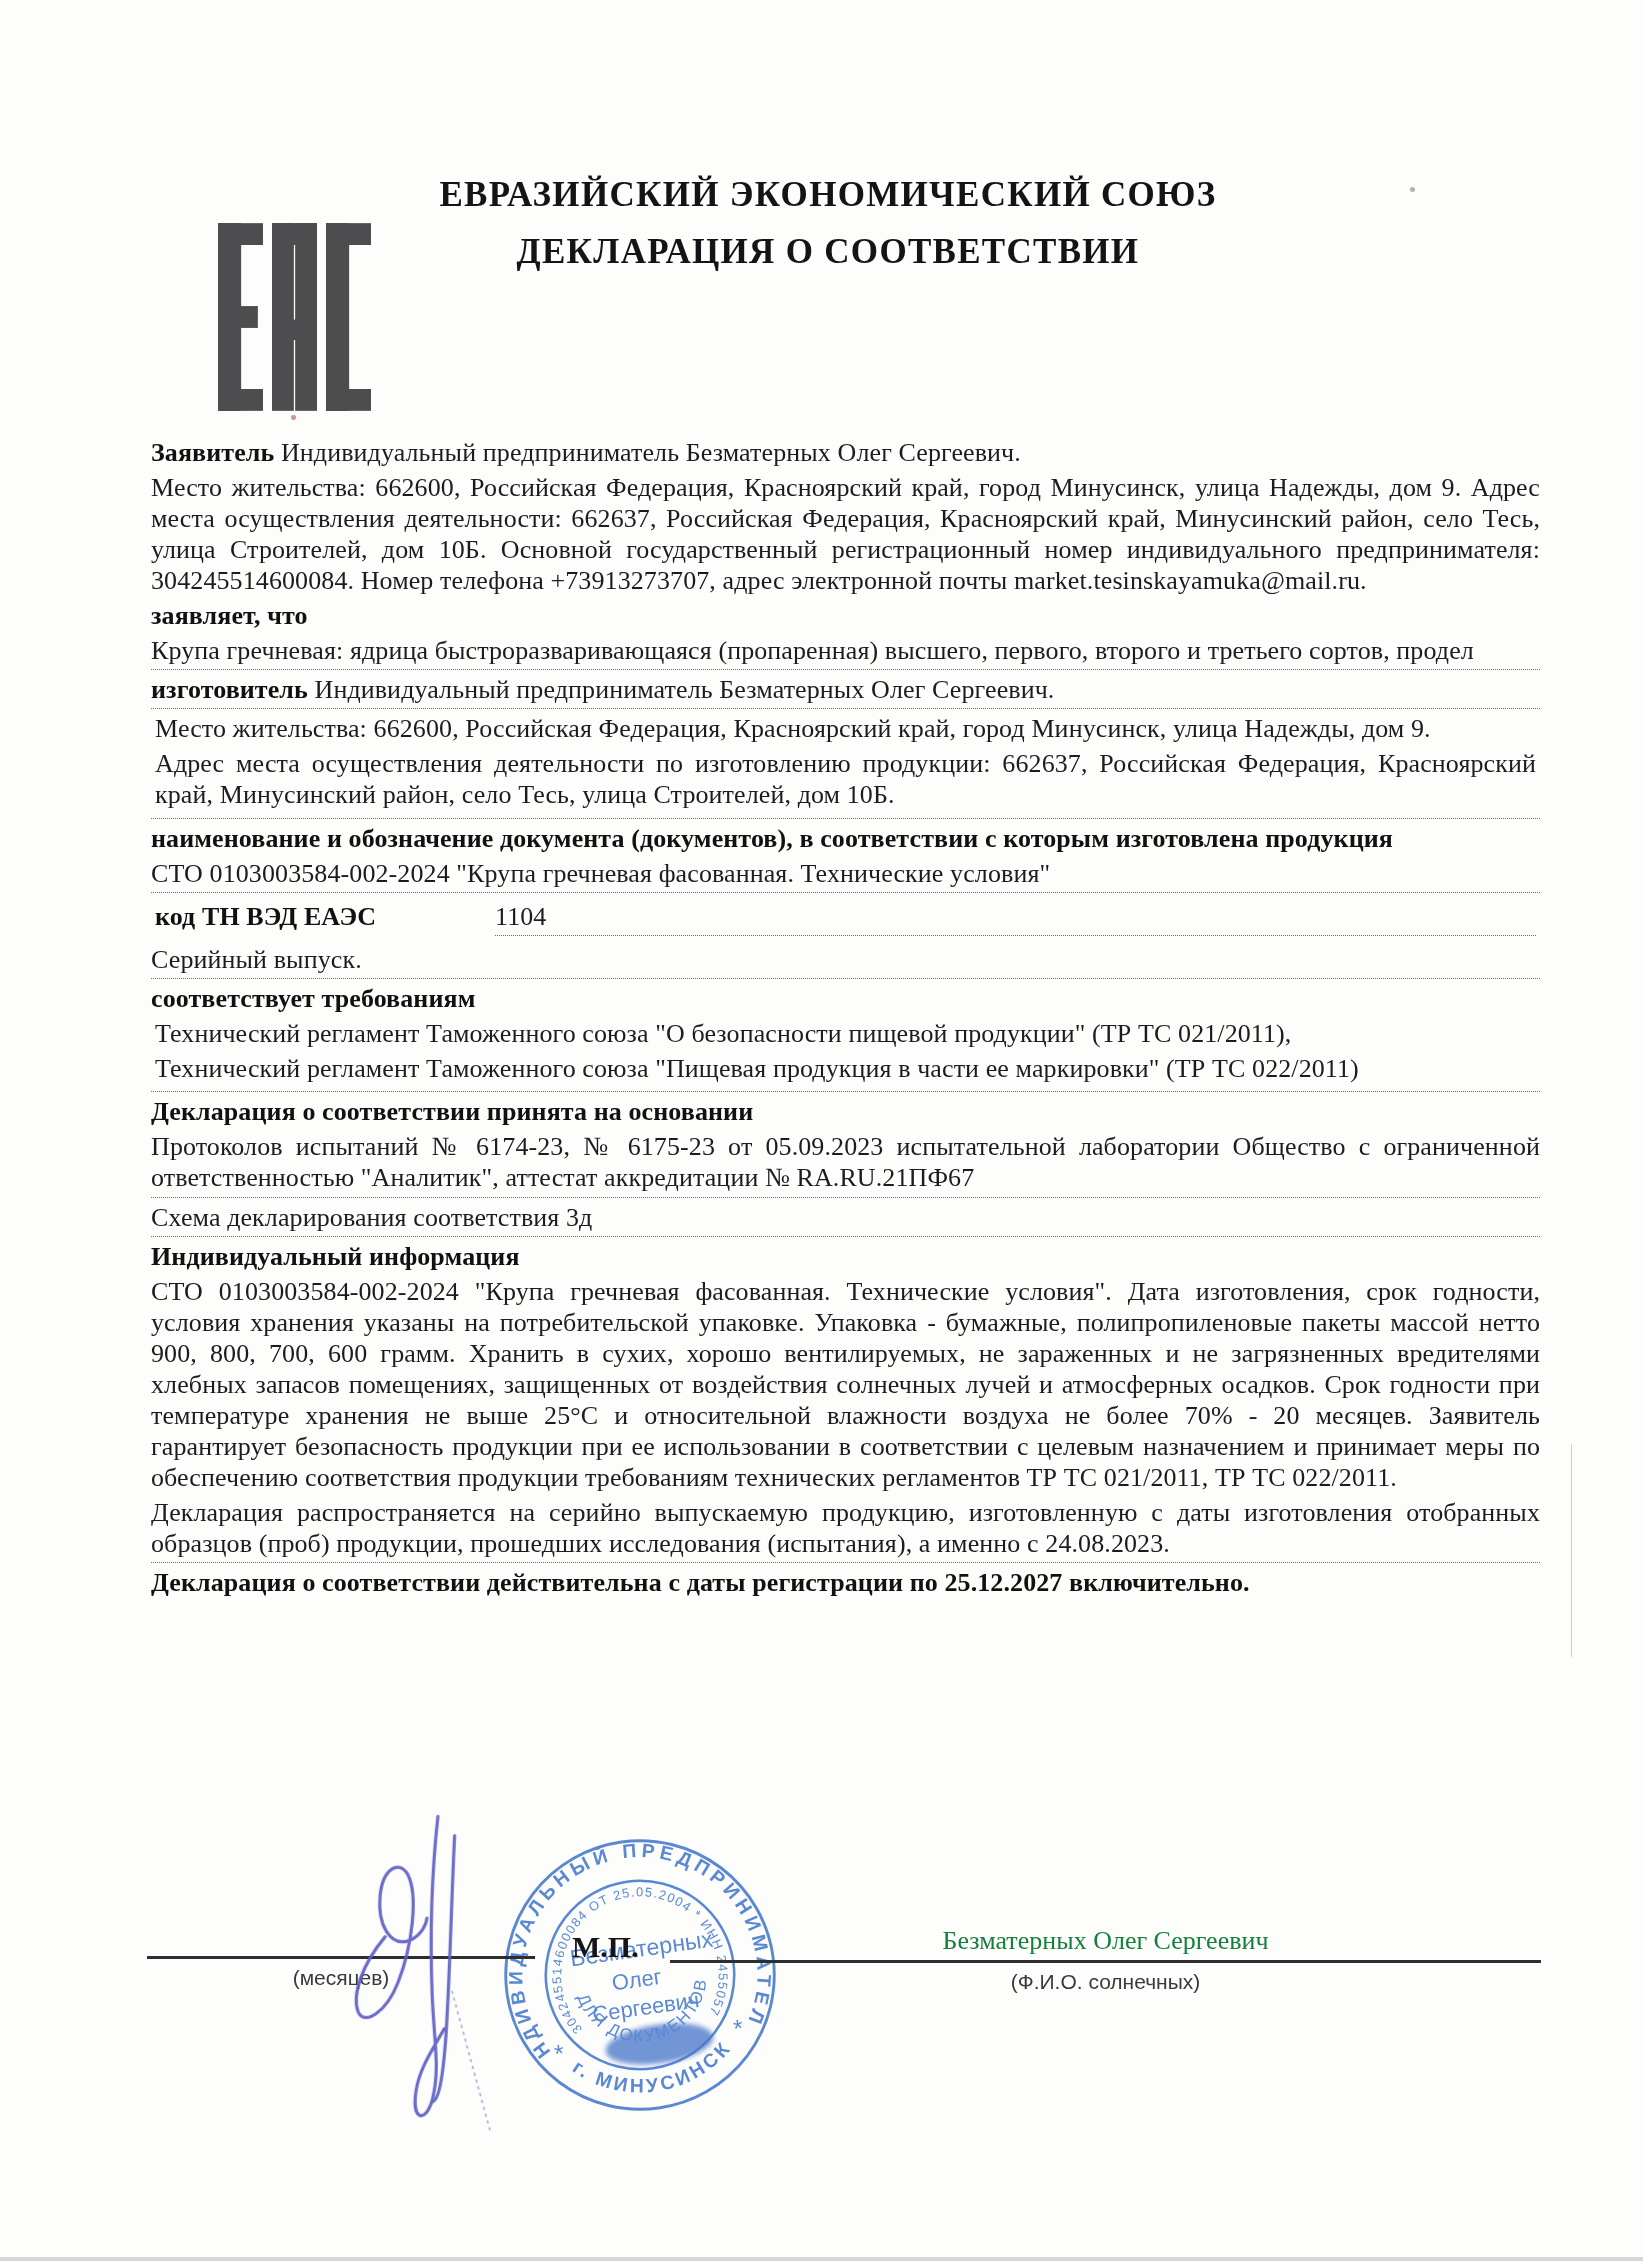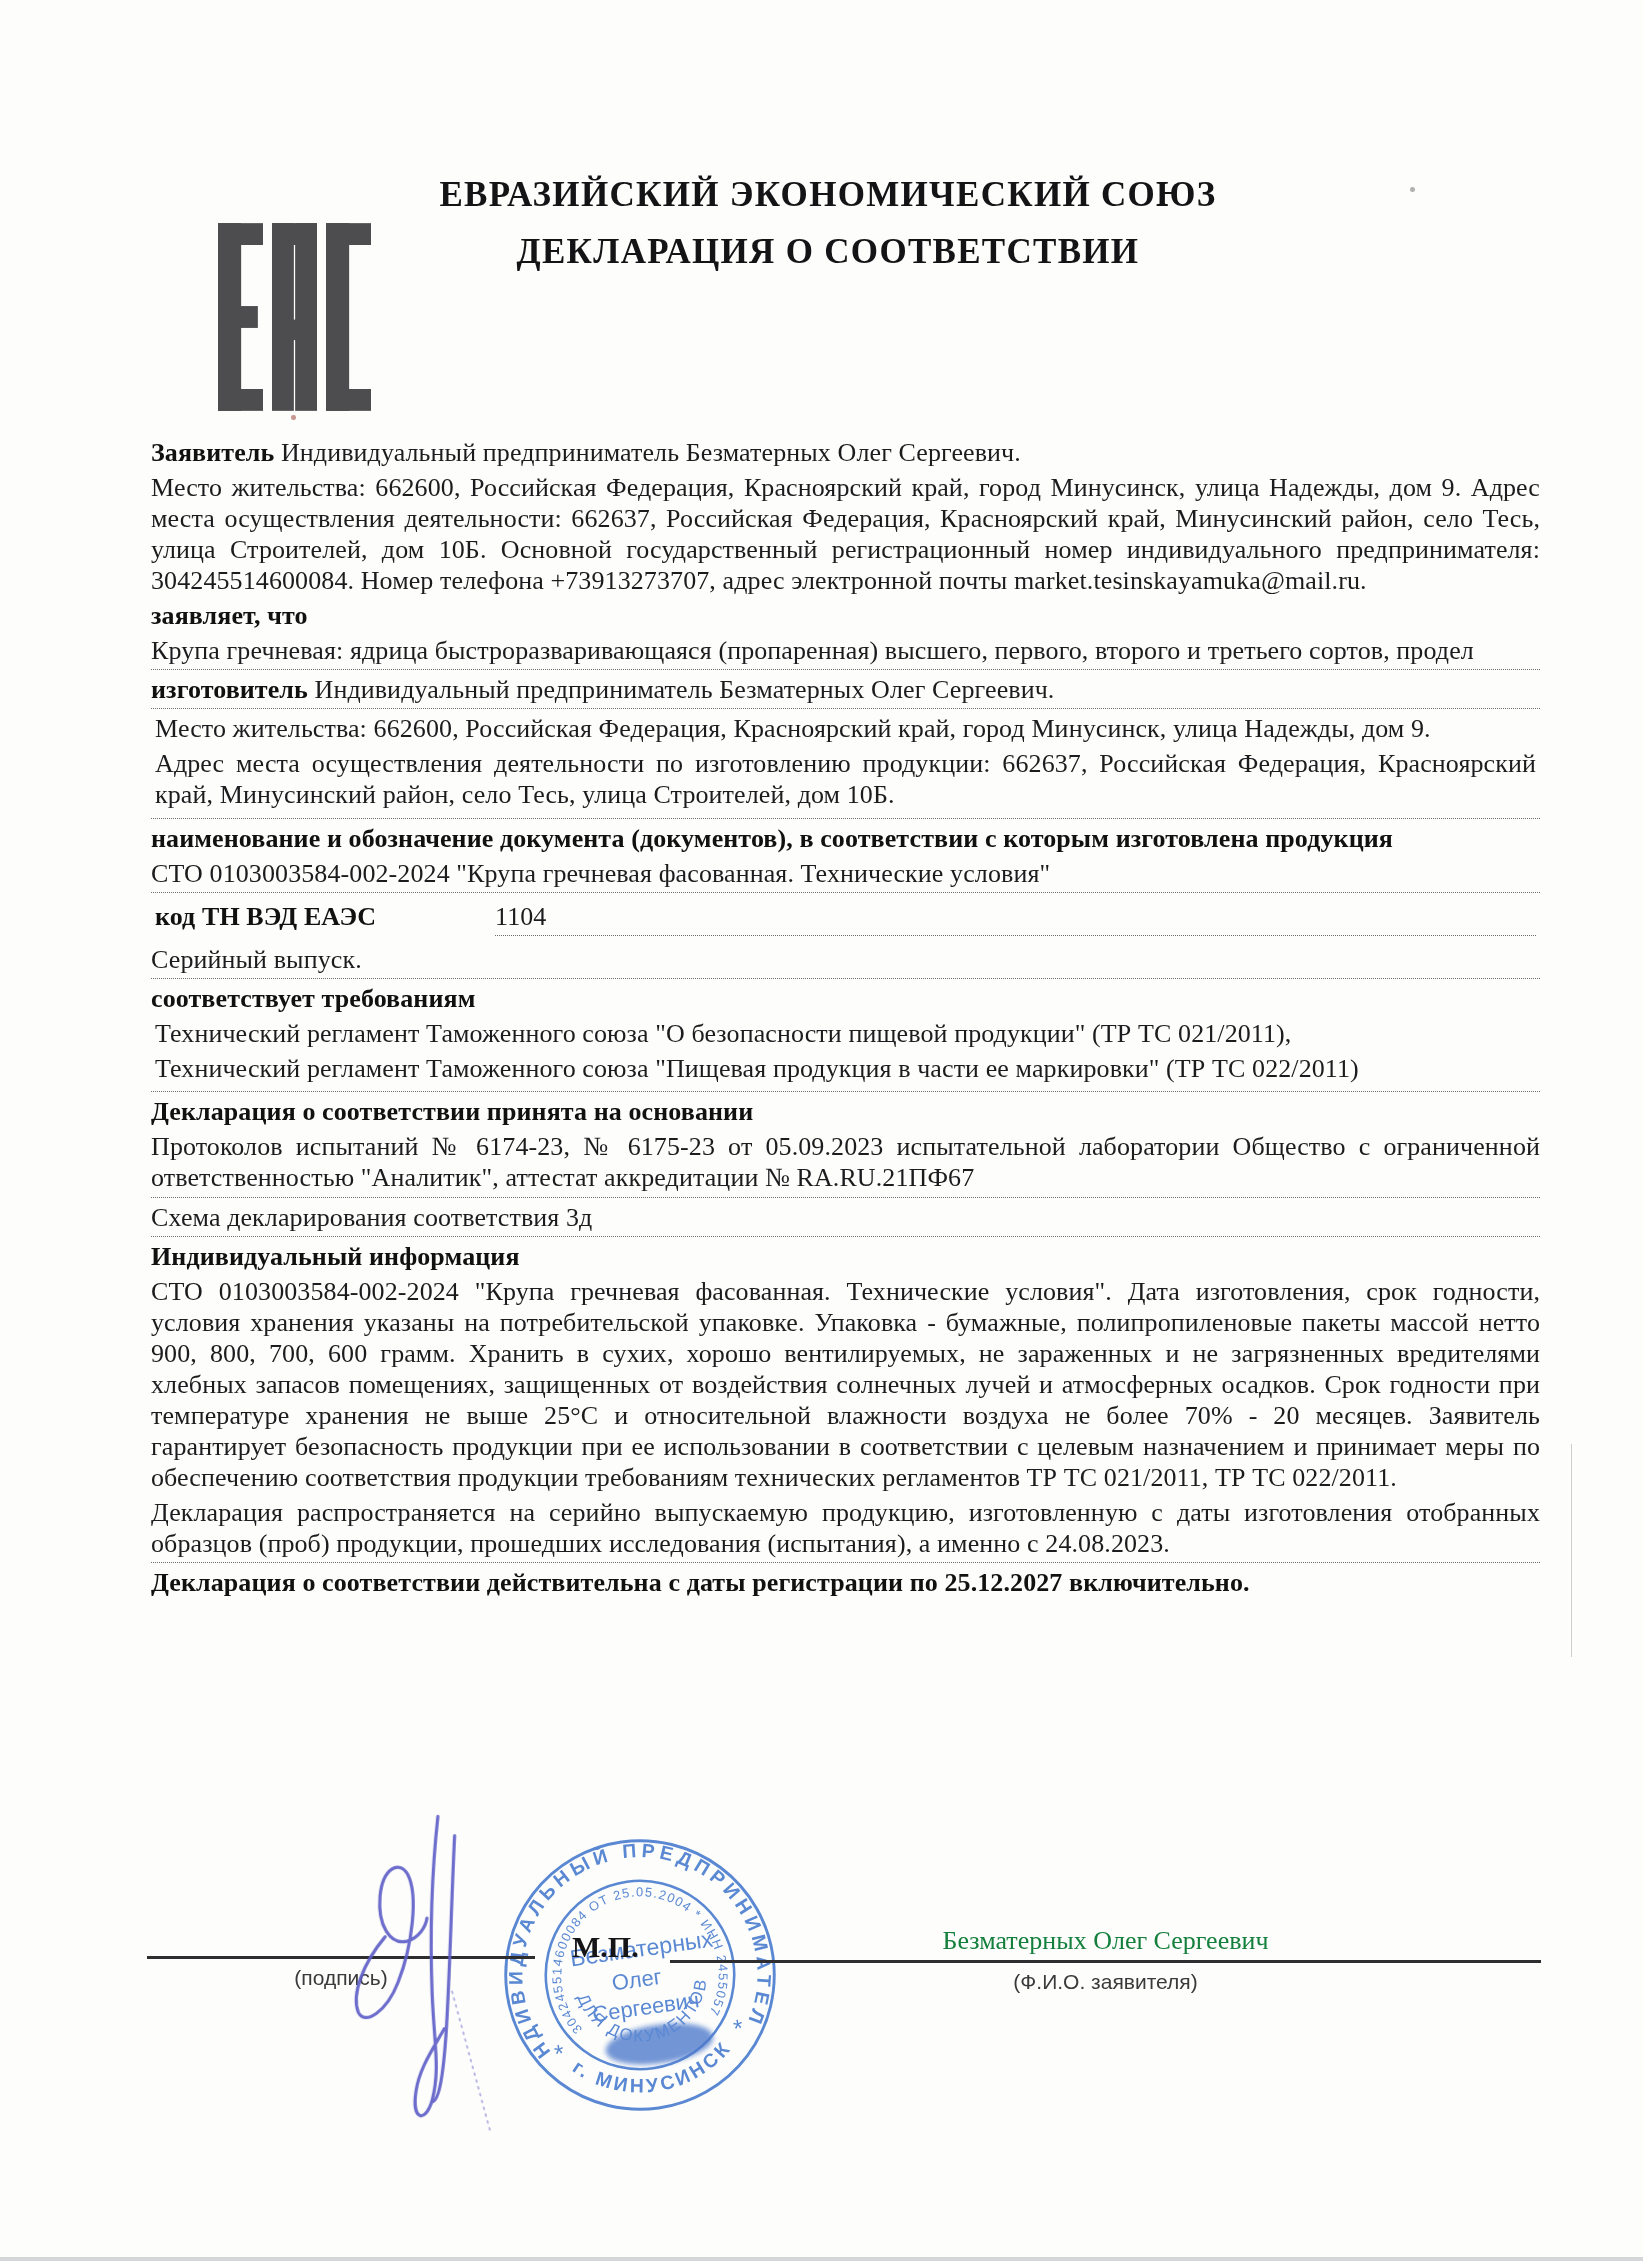--- a/index.html
+++ b/index.html
@@ -111,23 +111,23 @@
 
     <div><b>Индивидуальный информация</b></div>
     <p class="just">СТО 0103003584-002-2024 "Крупа гречневая фасованная. Технические условия". Дата изготовления, срок годности, условия хранения указаны на потребительской упаковке. Упаковка - бумажные, полипропиленовые пакеты массой нетто 900, 800, 700, 600 грамм. Хранить в сухих, хорошо вентилируемых, не зараженных и не загрязненных вредителями хлебных запасов помещениях, защищенных от воздействия солнечных лучей и атмосферных осадков. Срок годности при температуре хранения не выше 25°С и относительной влажности воздуха не более 70% - 20 месяцев. Заявитель гарантирует безопасность продукции при ее использовании в соответствии с целевым назначением и принимает меры по обеспечению соответствия продукции требованиям технических регламентов ТР ТС 021/2011, ТР ТС 022/2011.</p>
     <div class="rule just">Декларация распространяется на серийно выпускаемую продукцию, изготовленную с даты изготовления отобранных образцов (проб) продукции, прошедших исследования (испытания), а именно с 24.08.2023.</div>
 
     <div class="mt80"><b>Декларация о соответствии действительна с даты регистрации по 25.12.2027 включительно.</b></div>
   </div>
 
   <div class="sigline left"></div>
   <div class="sigline right"></div>
-  <div class="caption sign">(подпись)</div>
+  <div class="caption sign">(месяцев)</div>
   <div class="fio">Безматерных Олег Сергеевич</div>
-  <div class="caption fio-cap">(Ф.И.О. заявителя)</div>
+  <div class="caption fio-cap">(Ф.И.О. солнечных)</div>
   <div class="mp">М.П.</div>
 
   <svg class="signature" viewBox="0 0 280 560">
     <g fill="none" stroke="#5f5fc8" stroke-width="5" stroke-linecap="round" opacity="0.92">
       <path d="M 78,215 C 42,258 26,305 36,332 C 46,354 80,332 98,286 C 120,230 130,150 113,118 C 100,95 74,108 70,152 C 66,198 86,228 112,222 C 130,217 141,200 143,186"></path>
       <path d="M 160,28 C 150,120 148,222 151,302 C 154,382 164,420 151,470 C 140,506 119,500 126,455 C 131,420 152,390 170,358"></path>
       <path d="M 186,58 C 181,160 179,262 173,362 C 169,422 163,470 151,472"></path>
       <path d="M 182,300 L 242,520" stroke-width="2.5" stroke-dasharray="3 8" opacity="0.6"></path>
     </g>
   </svg>

